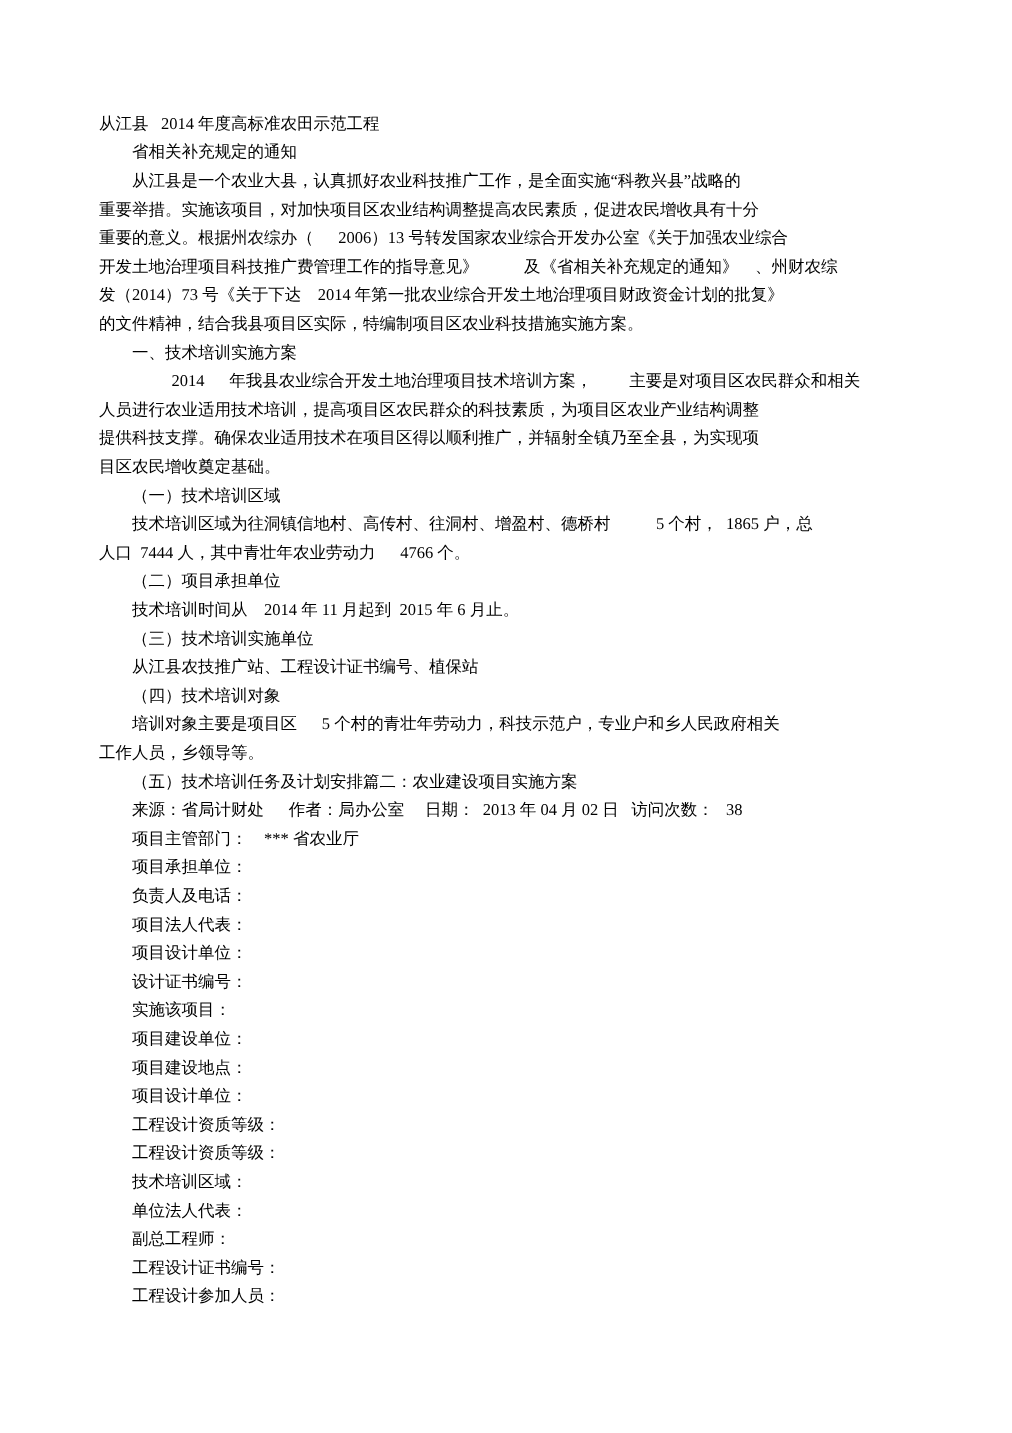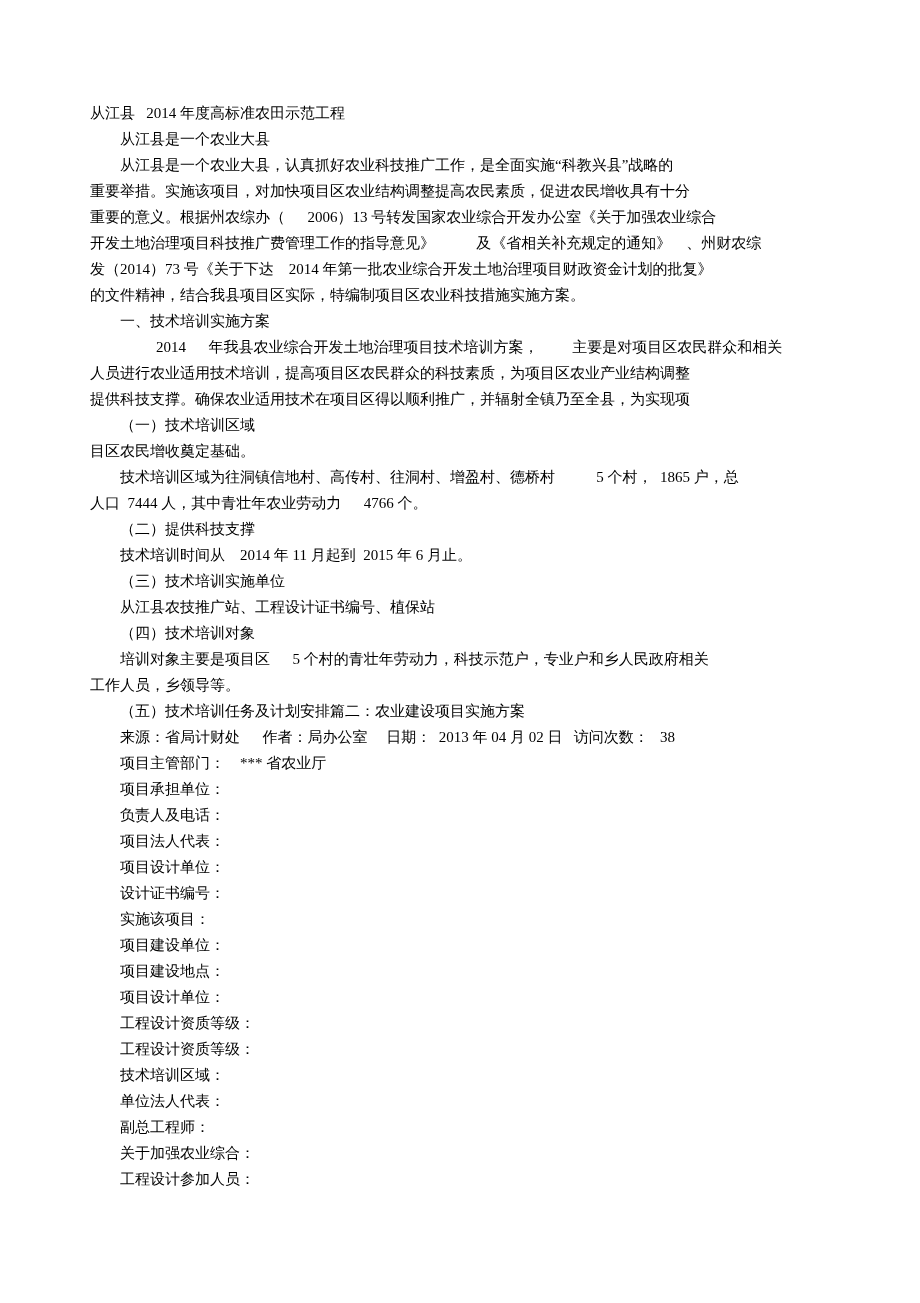--- a/index.html
+++ b/index.html
@@ -20,36 +20,36 @@
   }
   .indent1 { padding-left: 2em; }
   .indent1b { padding-left: 1.2em; text-align: center; }
   .no-indent { padding-left: 0; }
 </style>
 </head>
 <body>
 
 <div class="page" id="page">
     <div class="line no-indent">从江县   2014 年度高标准农田示范工程</div>
-    <div class="line indent1">从江县是一个农业大县</div>
+    <div class="line indent1">省相关补充规定的通知</div>
     <div class="line indent1">从江县是一个农业大县，认真抓好农业科技推广工作，是全面实施“科教兴县”战略的</div>
     <div class="line no-indent">重要举措。实施该项目，对加快项目区农业结构调整提高农民素质，促进农民增收具有十分</div>
     <div class="line no-indent">重要的意义。根据州农综办（      2006）13 号转发国家农业综合开发办公室《关于加强农业综合</div>
     <div class="line no-indent">开发土地治理项目科技推广费管理工作的指导意见》           及《省相关补充规定的通知》    、州财农综</div>
     <div class="line no-indent">发（2014）73 号《关于下达    2014 年第一批农业综合开发土地治理项目财政资金计划的批复》</div>
     <div class="line no-indent">的文件精神，结合我县项目区实际，特编制项目区农业科技措施实施方案。</div>
     <div class="line indent1">一、技术培训实施方案</div>
     <div class="line indent1b">2014      年我县农业综合开发土地治理项目技术培训方案，         主要是对项目区农民群众和相关</div>
     <div class="line no-indent">人员进行农业适用技术培训，提高项目区农民群众的科技素质，为项目区农业产业结构调整</div>
     <div class="line no-indent">提供科技支撑。确保农业适用技术在项目区得以顺利推广，并辐射全镇乃至全县，为实现项</div>
+    <div class="line no-indent">目区农民增收奠定基础。</div>
     <div class="line indent1">（一）技术培训区域</div>
-    <div class="line no-indent">目区农民增收奠定基础。</div>
     <div class="line indent1">技术培训区域为往洞镇信地村、高传村、往洞村、增盈村、德桥村           5 个村，  1865 户，总</div>
     <div class="line no-indent">人口  7444 人，其中青壮年农业劳动力      4766 个。</div>
-    <div class="line indent1">（二）提供科技支撑</div>
+    <div class="line indent1">（二）项目承担单位</div>
     <div class="line indent1">技术培训时间从    2014 年 11 月起到  2015 年 6 月止。</div>
     <div class="line indent1">（三）技术培训实施单位</div>
     <div class="line indent1">从江县农技推广站、工程设计证书编号、植保站</div>
     <div class="line indent1">（四）技术培训对象</div>
     <div class="line indent1">培训对象主要是项目区      5 个村的青壮年劳动力，科技示范户，专业户和乡人民政府相关</div>
     <div class="line no-indent">工作人员，乡领导等。</div>
     <div class="line indent1">（五）技术培训任务及计划安排篇二：农业建设项目实施方案</div>
     <div class="line indent1">来源：省局计财处      作者：局办公室     日期：  2013 年 04 月 02 日   访问次数：   38</div>
     <div class="line indent1">项目主管部门：    *** 省农业厅</div>
     <div class="line indent1">项目承担单位：</div>
@@ -59,15 +59,15 @@
     <div class="line indent1">设计证书编号：</div>
     <div class="line indent1">实施该项目：</div>
     <div class="line indent1">项目建设单位：</div>
     <div class="line indent1">项目建设地点：</div>
     <div class="line indent1">项目设计单位：</div>
     <div class="line indent1">工程设计资质等级：</div>
     <div class="line indent1">工程设计资质等级：</div>
     <div class="line indent1">技术培训区域：</div>
     <div class="line indent1">单位法人代表：</div>
     <div class="line indent1">副总工程师：</div>
-    <div class="line indent1">关于加强农业综合：</div>
+    <div class="line indent1">工程设计证书编号：</div>
     <div class="line indent1">工程设计参加人员：</div>
   </div>
 
 </body></html>

